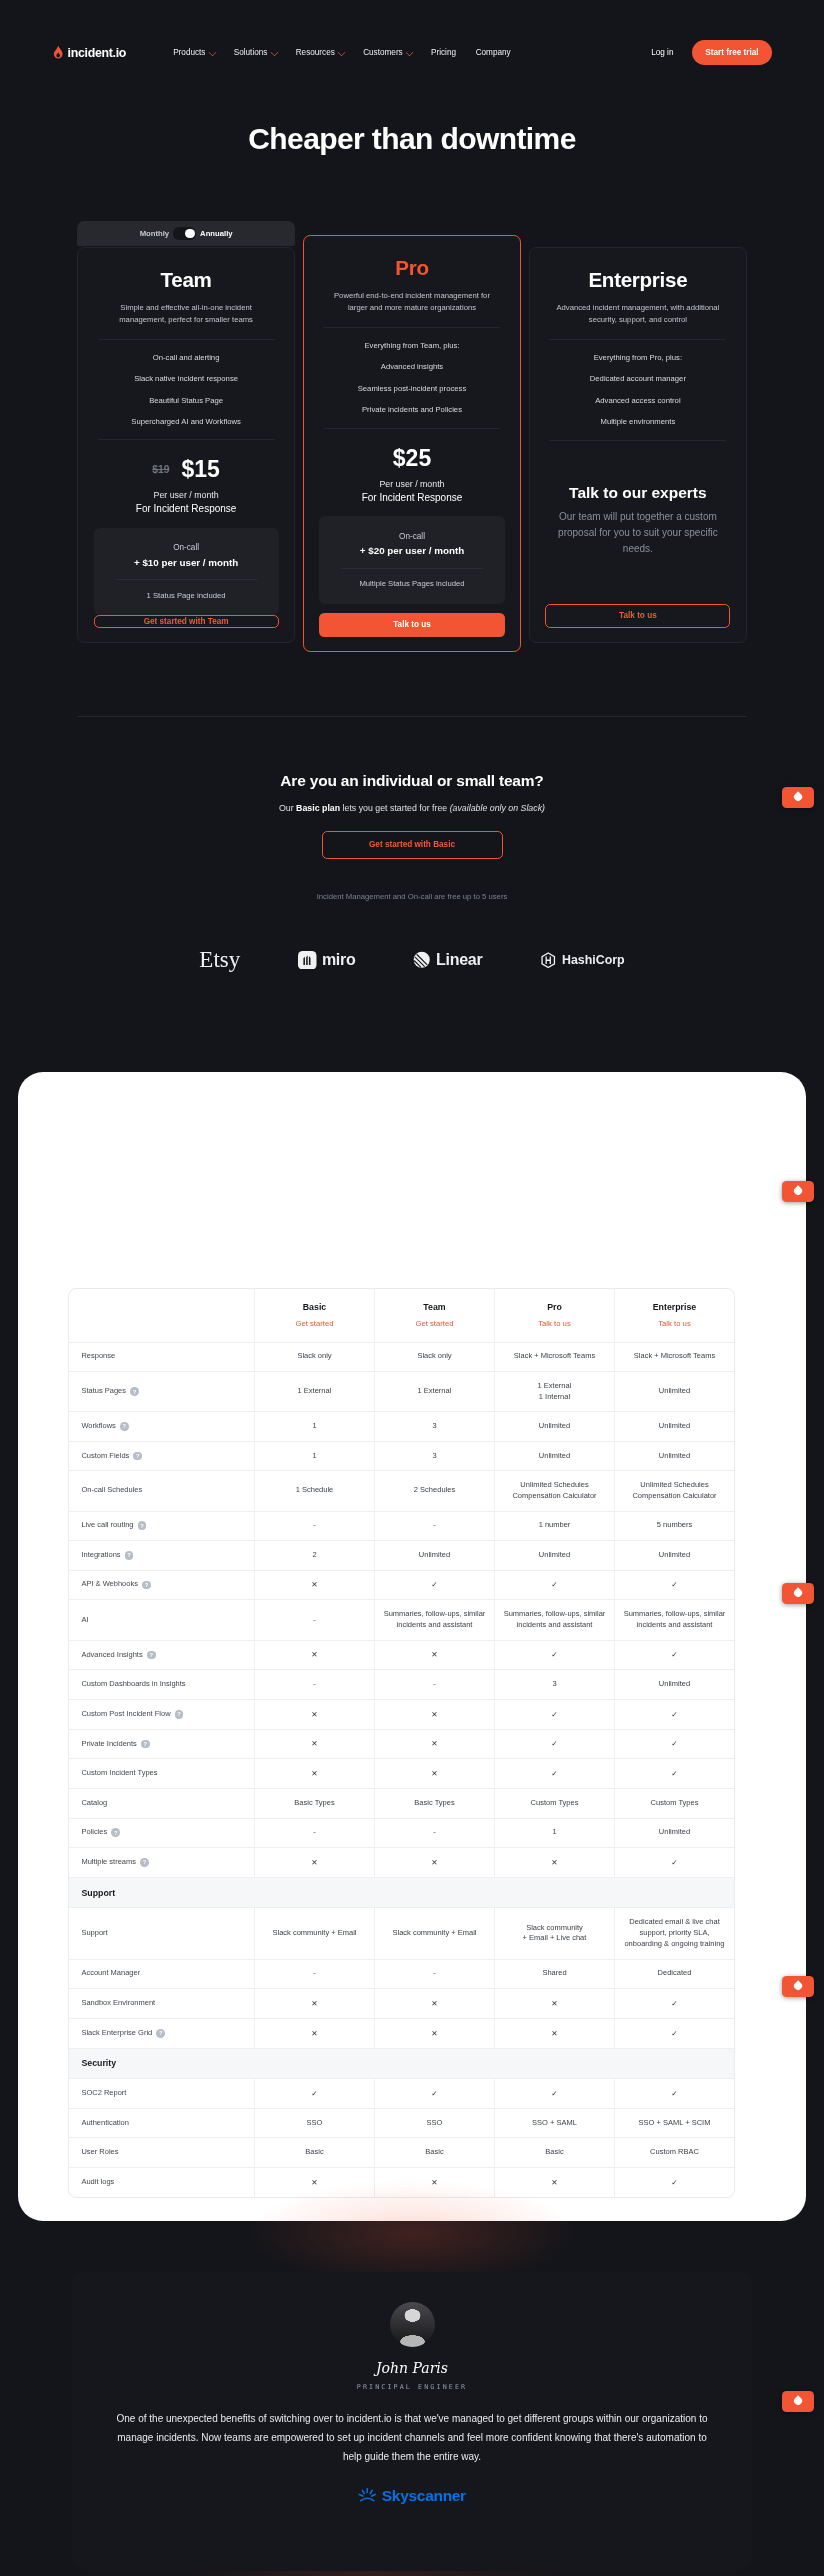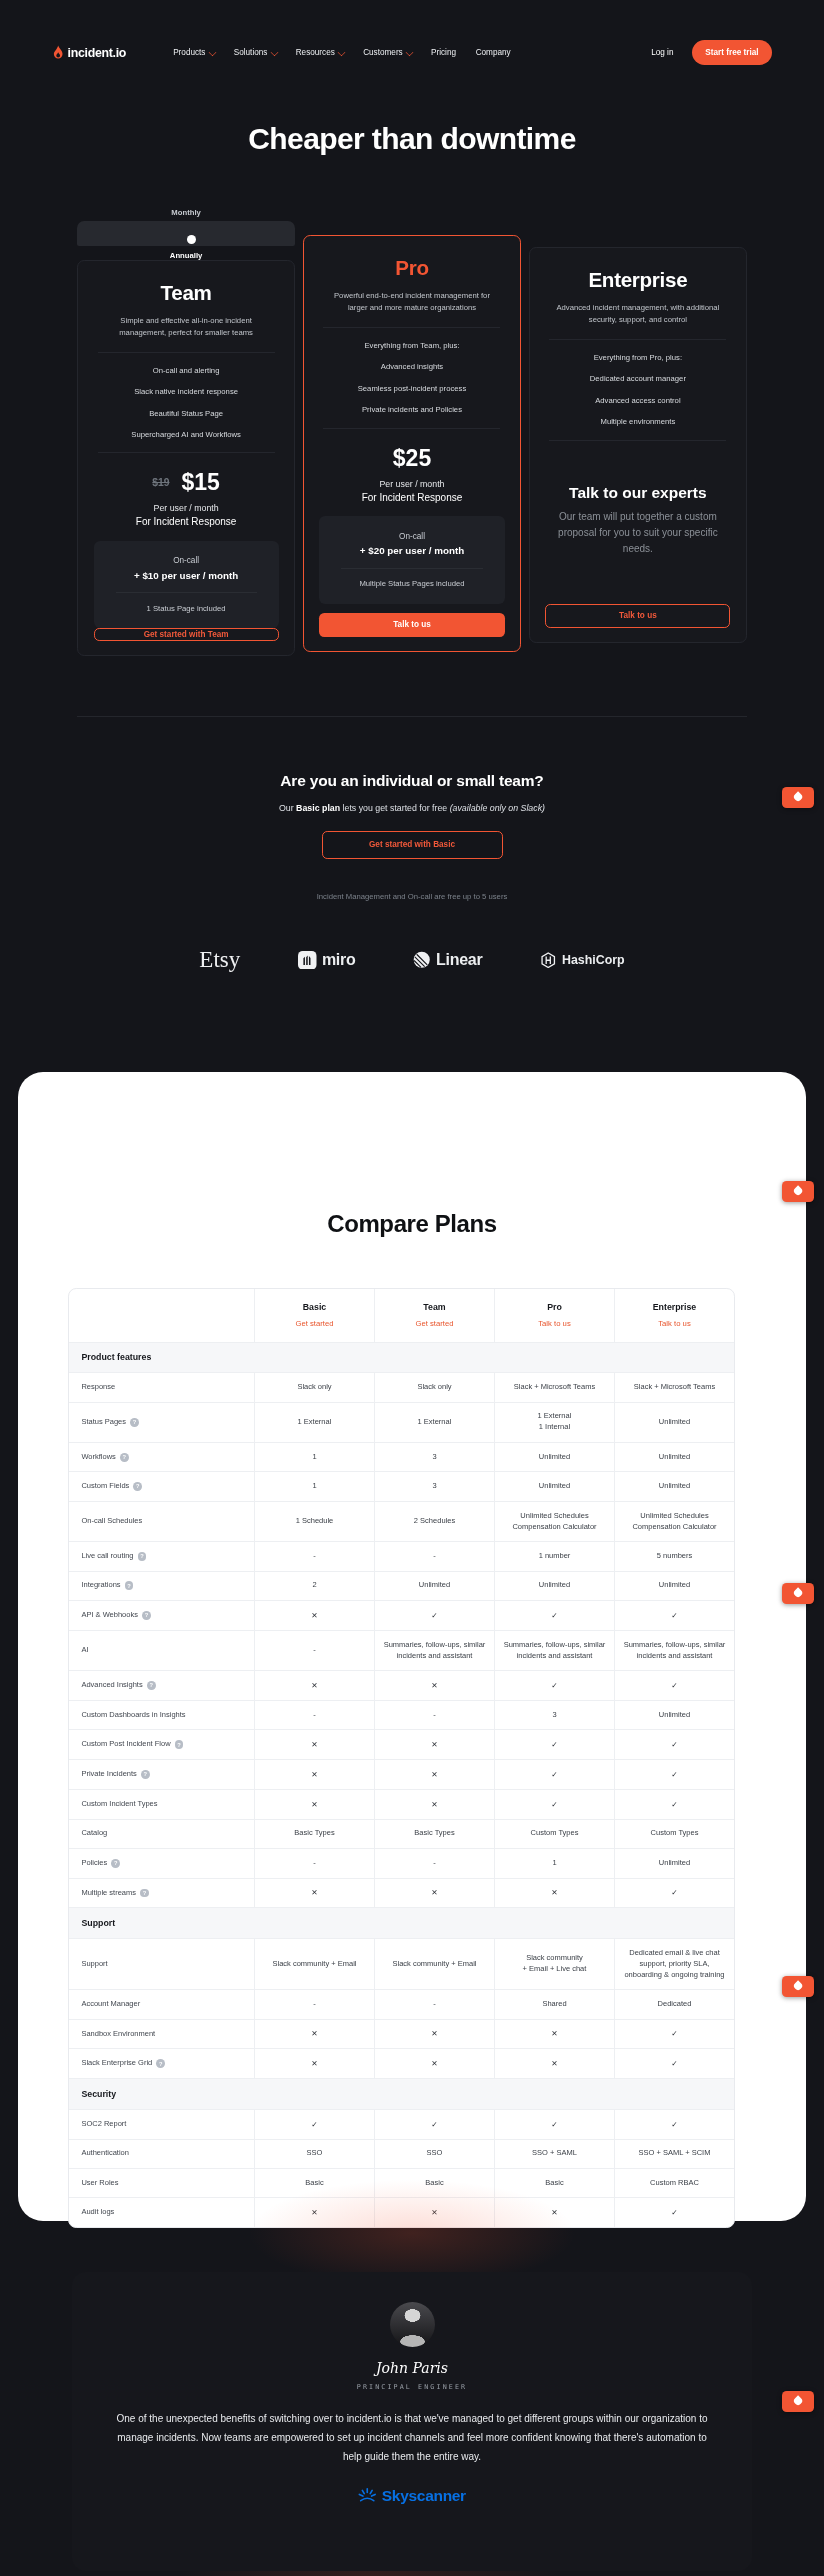--- a/index.html
+++ b/index.html
@@ -30,21 +30,21 @@
   
   .hero-title{position:absolute;top:122px;left:0;width:100%;text-align:center;
               font-size:30px;font-weight:600;color:#fff;letter-spacing:-0.6px;}
 
   
   .pricing{position:absolute;top:221px;left:77px;width:670px;display:flex;gap:7.7px;}
   .pcol{flex:1;display:flex;flex-direction:column;}
   .pcol.ent{margin-top:26px;}
   .pcol.pro{margin-top:14px;}
   .toggle-bar{height:25px;background:#27292f;border-radius:7.2px 7.2px 2.1px 2.1px;display:flex;
-              align-items:center;justify-content:center;gap:17px;margin-bottom:14px;flex-direction:column;}
+              align-items:center;justify-content:center;gap:4px;margin-bottom:1px;}
   .tg-label{font-size:7.7px;font-weight:600;color:#c6cad0;}
   .tg-label.on{color:#fff;}
   .switch{width:23px;height:12.4px;background:#131519;border-radius:6.2px;position:relative;cursor:pointer;}
   .knob{position:absolute;right:1.5px;top:1.5px;width:9.3px;height:9.3px;background:#fff;border-radius:50%;}
   .card{background:#17181d;border:0.5px solid #24262d;border-radius:7.2px;
         padding:19.6px 15.5px 14.4px;display:flex;flex-direction:column;align-items:center;
         text-align:center;box-sizing:border-box;}
   .card.team,.card.enterprise{height:396px;}
   .card.pro{height:417px;border:0.8px solid #f25533;}
   .plan-name{font-size:20.6px;font-weight:700;color:#fff;letter-spacing:-0.3px;}
@@ -306,30 +306,28 @@
     <div class="brand">
       <svg width="16.5" height="16.5" viewBox="0 0 24 24" fill="none" stroke="#f0f1f3" stroke-width="1.9">
         <path d="M12 1.5 L21 6.75 V17.25 L12 22.5 L3 17.25 V6.75 Z"></path>
         <path d="M9 6.5 V17.5 M15 6.5 V17.5 M9 12 H15"></path>
       </svg>
       <span class="hashi-txt">HashiCorp</span>
     </div>
   </div>
 
   <div class="compare-card">
-    <div class="compare-title">Compare Plans</div>
     <div class="ctable">
         <div class="c-row c-head">
           <div class="c-cell c-feature c-headcell"></div>
           <div class="c-cell c-headcell"><div class="cp-name">Basic</div><div class="cp-cta">Get started</div></div>
           <div class="c-cell c-headcell"><div class="cp-name">Team</div><div class="cp-cta">Get started</div></div>
           <div class="c-cell c-headcell"><div class="cp-name">Pro</div><div class="cp-cta">Talk to us</div></div>
           <div class="c-cell c-headcell"><div class="cp-name">Enterprise</div><div class="cp-cta">Talk to us</div></div>
         </div>
-        <div class="c-section">Product features</div>
         <div class="c-row">
           <div class="c-cell c-feature"><span>Response</span></div>
           <div class="c-cell c-val">Slack only</div>
           <div class="c-cell c-val">Slack only</div>
           <div class="c-cell c-val">Slack + Microsoft Teams</div>
           <div class="c-cell c-val">Slack + Microsoft Teams</div>
         </div>
         <div class="c-row">
           <div class="c-cell c-feature"><span>Status Pages</span><span class="help">?</span></div>
           <div class="c-cell c-val">1 External</div>

